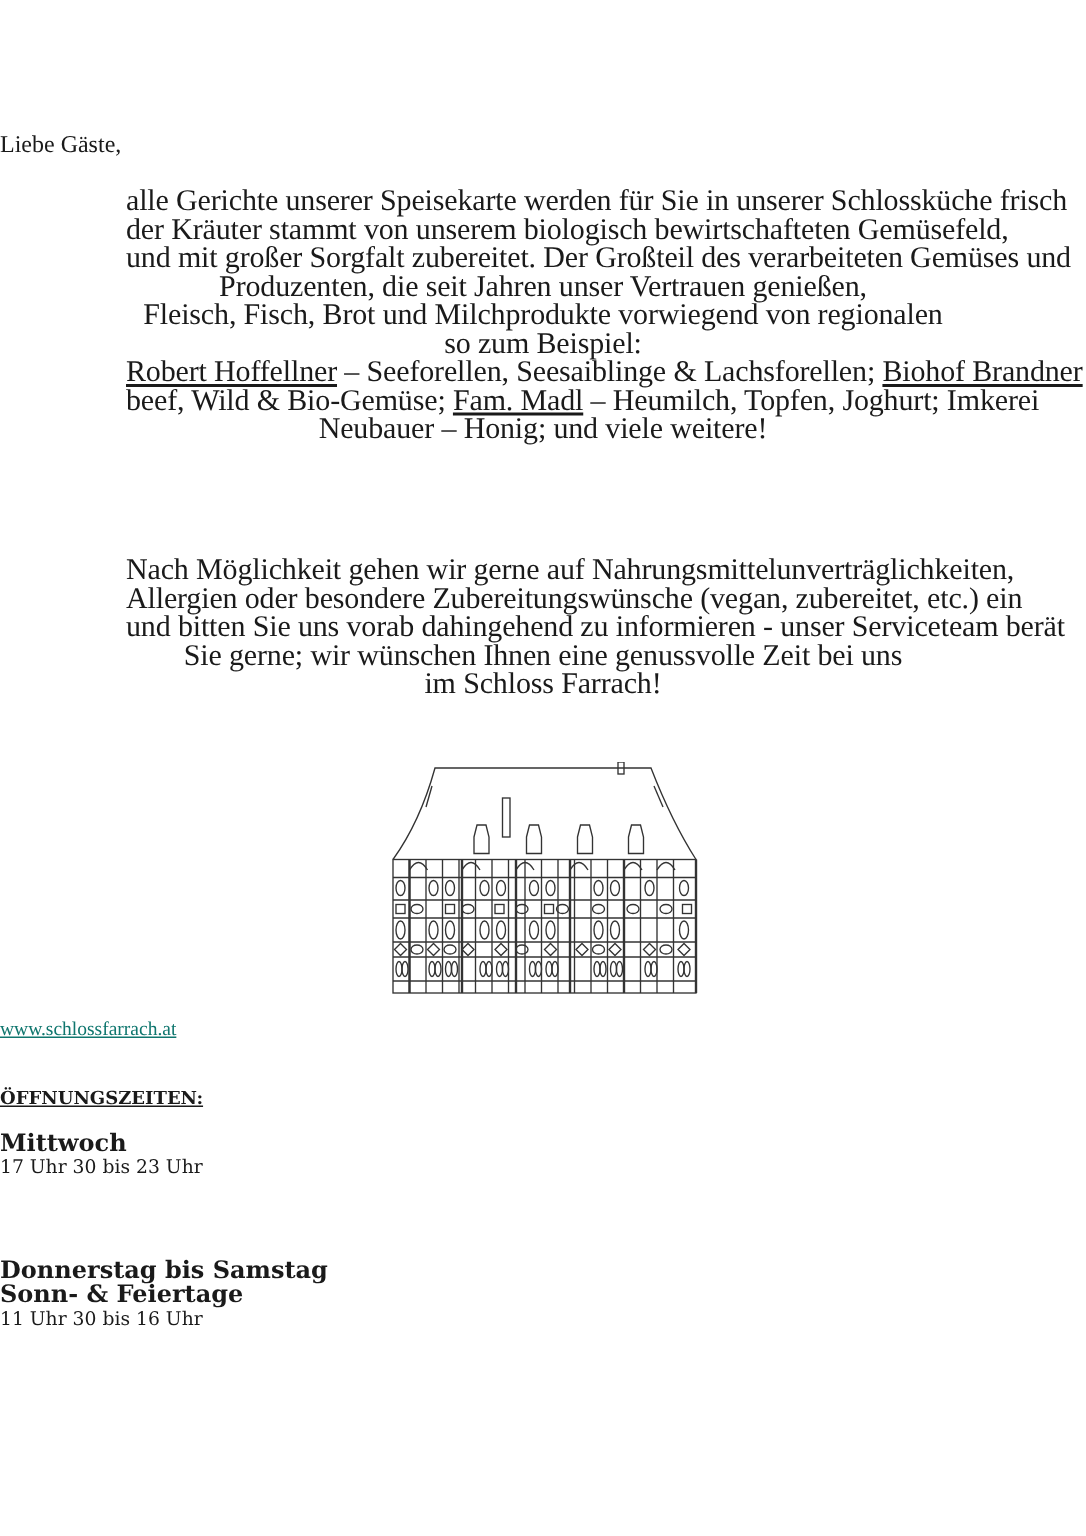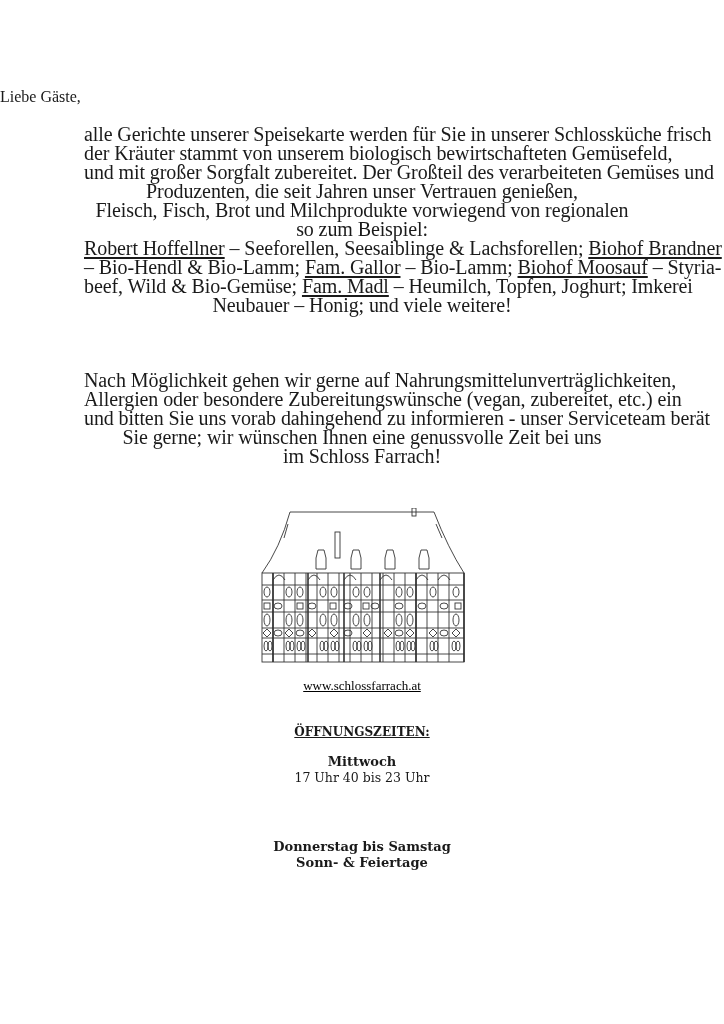--- a/index.html
+++ b/index.html
@@ -6,44 +6,43 @@
     body { width: 724px; height: 1024px; position: relative; overflow: hidden; color: #1a1a1a; }
     .page { position: absolute; left: 0; top: 0; width: 724px; height: 1024px; }
     .serif { font-family: "Liberation Serif", "DejaVu Serif", serif; }
     .greeting { position: absolute; top: 87px; left: 0; width: 724px; text-align: left; font-size: 16px; line-height: 19px; }
     .para { position: absolute; left: 84px; width: 556px; text-align: center; font-size: 20px; line-height: 19px; letter-spacing: -0.1px; }
     .para1 { top: 125px; }
     .para2 { top: 371px; }
     .line { display: block; white-space: nowrap; }
     .u { text-decoration: underline; text-underline-offset: 2px; }
     .castle { position: absolute; left: 258px; top: 508px; width: 210px; height: 158px; }
-    .url { position: absolute; top: 678px; left: 0; width: 724px; text-align: center; font-size: 13px; line-height: 16px; color: #000000; text-decoration: underline; }
-    .hours { position: absolute; left: 0; width: 724px; text-align: center; font-family: "DejaVu Serif", "Liberation Serif", serif; font-size: 12.5px; line-height: 16px; color: #1a1a1a; }
+    .url { position: absolute; top: 678px; left: 0; width: 724px; font-size: 13px; line-height: 16px; color: #0f766e; text-decoration: underline; }
+    .hours { position: absolute; left: 0; width: 724px; text-align: left; font-family: "DejaVu Serif", "Liberation Serif", serif; font-size: 12.5px; line-height: 16px; color: #1a1a1a; }
     .hours-title { top: 724px; font-weight: bold; text-decoration: underline; font-size: 12px; }
-    .day { font-weight: bold; font-size: 13px; }
+    .day { font-weight: bold; font-size: 16px; }
     .blk1 { top: 754px; }
     .blk2 { top: 839px; }
     .blk3 { top: 855px; }
   </style>
 </head>
 <body>
 
 <div class="page">
 
   <div class="greeting serif">Liebe Gäste,</div>
 
   <div class="para para1 serif">
     <span class="line">alle Gerichte unserer Speisekarte werden für Sie in unserer Schlossküche frisch</span>
     <span class="line">der Kräuter stammt von unserem biologisch bewirtschafteten Gemüsefeld,</span>
     <span class="line">und mit großer Sorgfalt zubereitet. Der Großteil des verarbeiteten Gemüses und</span>
     <span class="line">Produzenten, die seit Jahren unser Vertrauen genießen,</span>
     <span class="line">Fleisch, Fisch, Brot und Milchprodukte vorwiegend von regionalen</span>
     <span class="line">so zum Beispiel:</span>
     <span class="line"><span class="u">Robert Hoffellner</span><span> – Seeforellen, Seesaiblinge &amp; Lachsforellen; </span><span class="u">Biohof Brandner</span></span>
-    <span class="line"><span>– Bio-Hendl &amp; Bio-Lamm; </span><span class="u">Fam. Gallor</span><span> – Bio-Lamm; </span><span class="u">Biohof Moosauf</span><span> – Styria-</span></span>
     <span class="line"><span>beef, Wild &amp; Bio-Gemüse; </span><span class="u">Fam. Madl</span><span> – Heumilch, Topfen, Joghurt; Imkerei</span></span>
     <span class="line">Neubauer – Honig; und viele weitere!</span>
   </div>
 
   <div class="para para2 serif">
     <span class="line">Nach Möglichkeit gehen wir gerne auf Nahrungsmittelunverträglichkeiten,</span>
     <span class="line">Allergien oder besondere Zubereitungswünsche (vegan, zubereitet, etc.) ein</span>
     <span class="line">und bitten Sie uns vorab dahingehend zu informieren - unser Serviceteam berät</span>
     <span class="line">Sie gerne; wir wünschen Ihnen eine genussvolle Zeit bei uns</span>
     <span class="line">im Schloss Farrach!</span>
@@ -190,22 +189,23 @@
       </g>
     </g>
   </svg>
 
   <a class="url serif">www.schlossfarrach.at</a>
 
   <div class="hours hours-title">ÖFFNUNGSZEITEN:</div>
 
   <div class="hours blk1">
     <div class="day">Mittwoch</div>
-    <div>17 Uhr 40 bis 23 Uhr</div>
+    <div>17 Uhr 30 bis 23 Uhr</div>
   </div>
   <div class="hours blk2">
     <div class="day">Donnerstag bis Samstag</div>
   </div>
   <div class="hours blk3">
     <div class="day">Sonn- &amp; Feiertage</div>
+    <div>11 Uhr 30 bis 16 Uhr</div>
   </div>
 
 </div>
 
 </body></html>

